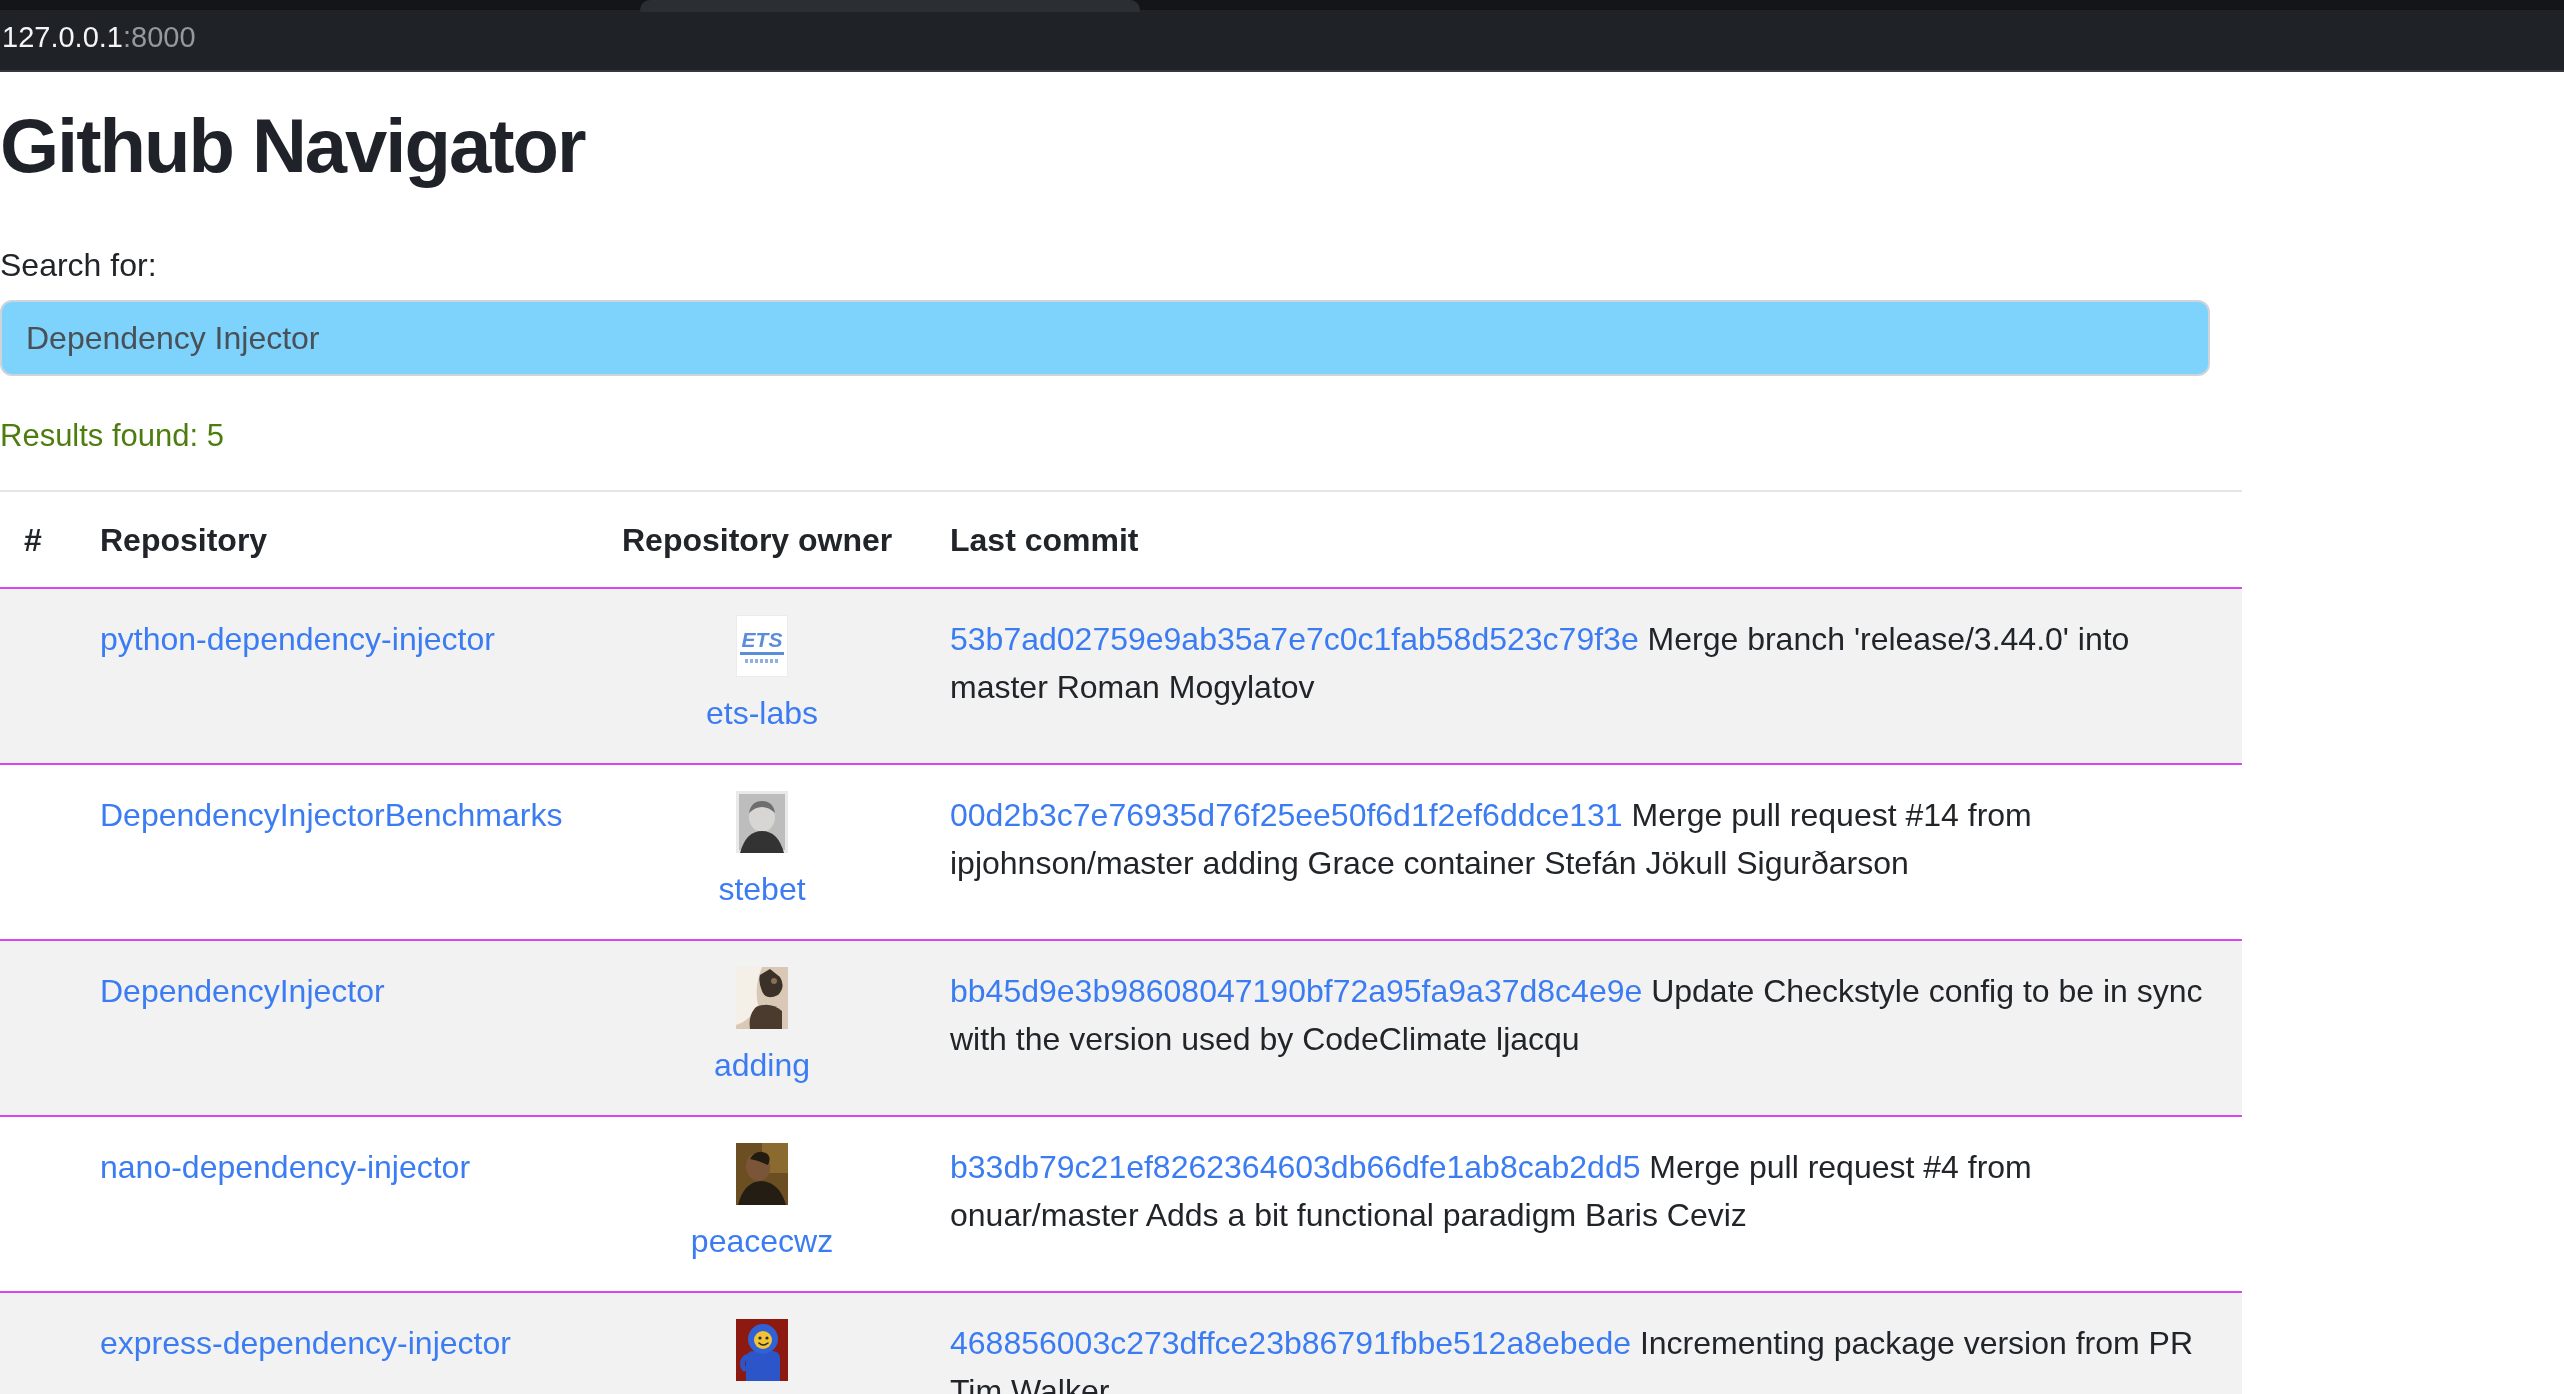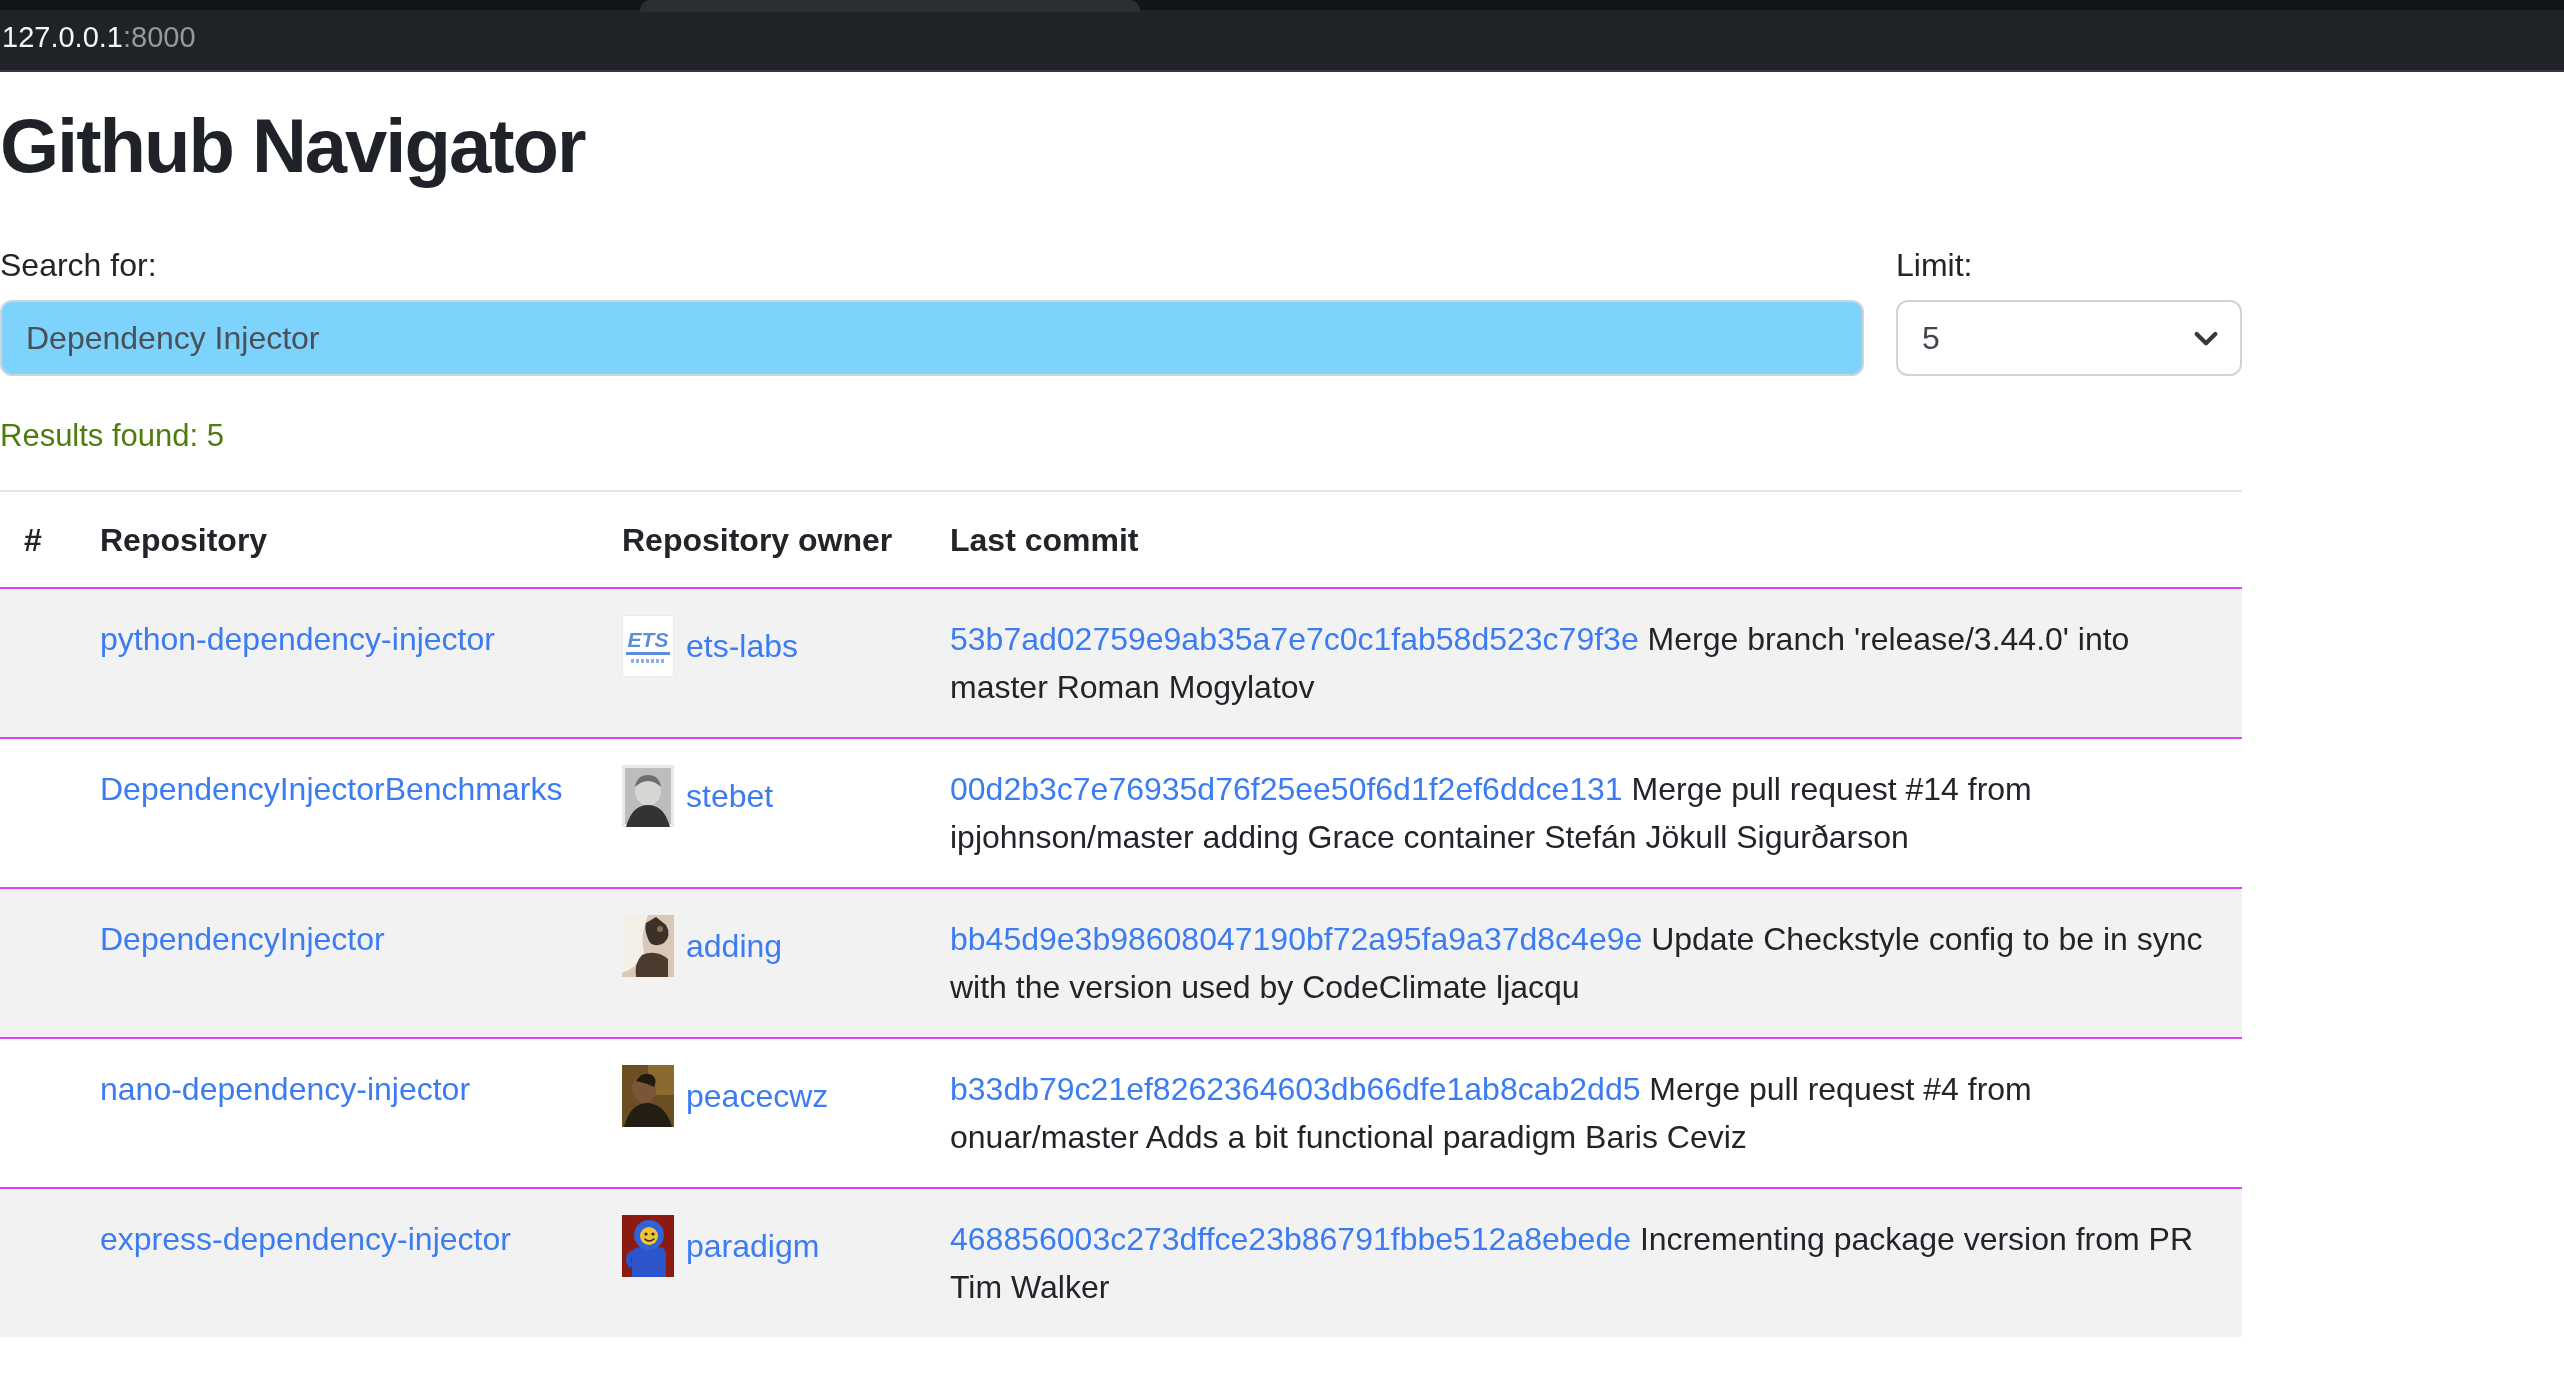--- a/index.html
+++ b/index.html
@@ -169,20 +169,21 @@
     cursor: pointer;
   }
   .commit-message {
     color: #212529;
   }
 
   .owner-wrap {
     display: flex;
     align-items: center;
     gap: 12px;
+    flex-direction: column;
   }
   .avatar {
     width: 52px;
     height: 62px;
     flex: none;
     overflow: hidden;
     display: block;
   }
   .avatar svg { display: block; }
 
@@ -221,31 +222,20 @@
 </div>
 
 <div class="content">
 
   <h1 class="page-title">Github Navigator</h1>
 
   <div class="form-row">
     <div class="form-group-search">
       <label class="field-label">Search for:</label>
       <input class="search-input" type="text" value="Dependency Injector" style="">
-    </div>
-    <div class="form-group-limit">
-      <label class="field-label">Limit:</label>
-      <div class="limit-wrap">
-        <select class="limit-select">
-          <option>5</option>
-        </select>
-        <svg class="limit-chevron" viewBox="0 0 24 24" fill="none">
-          <path d="M5 9 L12 16 L19 9" stroke="#343a40" stroke-width="3.2" stroke-linecap="round" stroke-linejoin="round"></path>
-        </svg>
-      </div>
     </div>
   </div>
 
   <div class="results-summary">Results found: 5</div>
 
   <table class="results-table">
     <colgroup>
       <col class="c-num">
         <col class="c-repo">
         <col class="c-owner">

